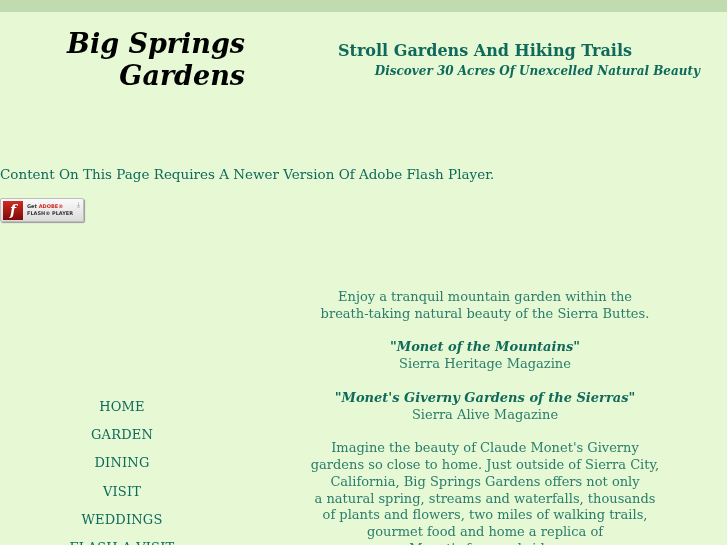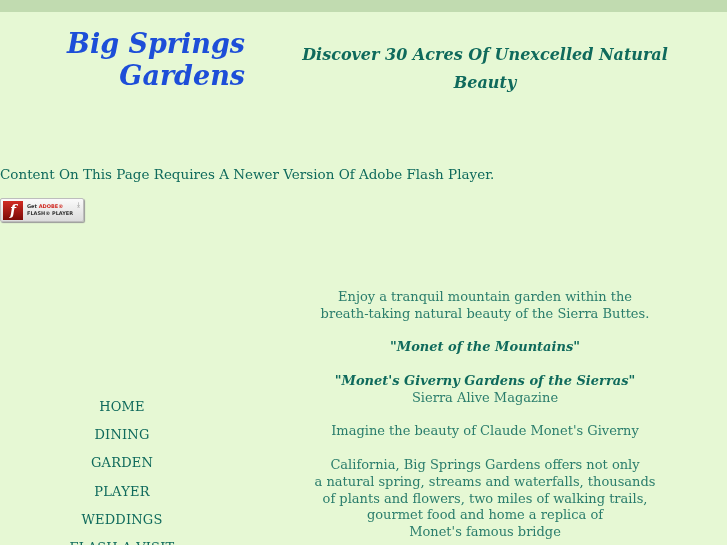--- a/index.html
+++ b/index.html
@@ -7,25 +7,25 @@
     width: 727px; height: 545px; overflow: hidden;
     background: #e6f8d4;
     font-family: "DejaVu Serif", serif;
     color: #17695f;
     position: relative;
   }
   .topbar { position: absolute; left: 0; top: 0; width: 727px; height: 12px; background: #c1dbb0; }
   .logo {
     position: absolute; right: 482px; top: 28px;
     text-align: right; font-weight: bold; font-style: italic;
-    font-size: 27px; line-height: 32px; color: #1d4ed8;
+    font-size: 27px; line-height: 32px; color: #000000;
   }
   .tagline { position: absolute; left: 270px; width: 430px; top: 41px; text-align: center; font-weight: bold; color: #0f6a5c; }
   .tagline .l1 { font-size: 16px; line-height: 20px; }
-  .tagline .l2 { font-size: 16px; line-height: 28px; font-style: italic; }
+  .tagline .l2 { font-size: 12px; line-height: 20px; font-style: italic; text-align: right; }
   .flash-msg { position: absolute; left: 0; top: 166px; font-size: 13.5px; color: #0f6a5c; white-space: nowrap; }
   .flash-badge {
     position: absolute; left: 0; top: 198px; width: 84px; height: 24px;
     background: linear-gradient(#fafafa, #dcdcdc);
     border: 1px solid #bdbdbd; box-sizing: border-box;
     border-radius: 2px; box-shadow: 1px 1px 1px #9a9a9a;
     font-family: "DejaVu Sans", sans-serif;
   }
   .flash-icon {
     position: absolute; left: 2px; top: 2px; width: 20px; height: 19px;
@@ -52,58 +52,60 @@
 <body>
 
 <div class="topbar"></div>
 
 <div class="logo">
   <div>Big Springs</div>
   <div>Gardens</div>
 </div>
 
 <div class="tagline">
+  <div class="l1">Stroll Gardens And Hiking Trails</div>
   <div class="l2">Discover 30 Acres Of Unexcelled Natural Beauty</div>
 </div>
 
 <div class="flash-msg">Content On This Page Requires A Newer Version Of Adobe Flash Player.</div>
 
 <div class="flash-badge">
   <div class="flash-icon">f</div>
   <div class="flash-text">
     <span>Get</span>
     <span class="red">ADOBE®</span><br>
     <span>FLASH® PLAYER</span>
   </div>
   <div class="flash-dl">⤓</div>
 </div>
 
 <nav class="nav">
   <a href="#">HOME</a>
+  <a href="#">GARDEN</a>
   <a href="#">DINING</a>
-  <a href="#">GARDEN</a>
-  <a href="#">PLAYER</a>
+  <a href="#">VISIT</a>
   <a href="#">WEDDINGS</a>
   <a href="#">FLASH A VISIT</a>
 </nav>
 
 <div class="content">
   <p>
     <span>Enjoy a tranquil mountain garden within the</span><br>
     <span>breath-taking natural beauty of the Sierra Buttes.</span>
   </p>
   <p>
     <span class="quote">"Monet of the Mountains"</span><br>
+    <span>Sierra Heritage Magazine</span>
   </p>
   <p>
     <span class="quote">"Monet's Giverny Gardens of the Sierras"</span><br>
     <span>Sierra Alive Magazine</span>
   </p>
   <p>
     <span>Imagine the beauty of Claude Monet's Giverny</span><br>
-    <br>
+    <span>gardens so close to home. Just outside of Sierra City,</span><br>
     <span>California, Big Springs Gardens offers not only</span><br>
     <span>a natural spring, streams and waterfalls, thousands</span><br>
     <span>of plants and flowers, two miles of walking trails,</span><br>
     <span>gourmet food and home a replica of</span><br>
     <span>Monet's famous bridge</span>
   </p>
 </div>
 
 </body></html>

